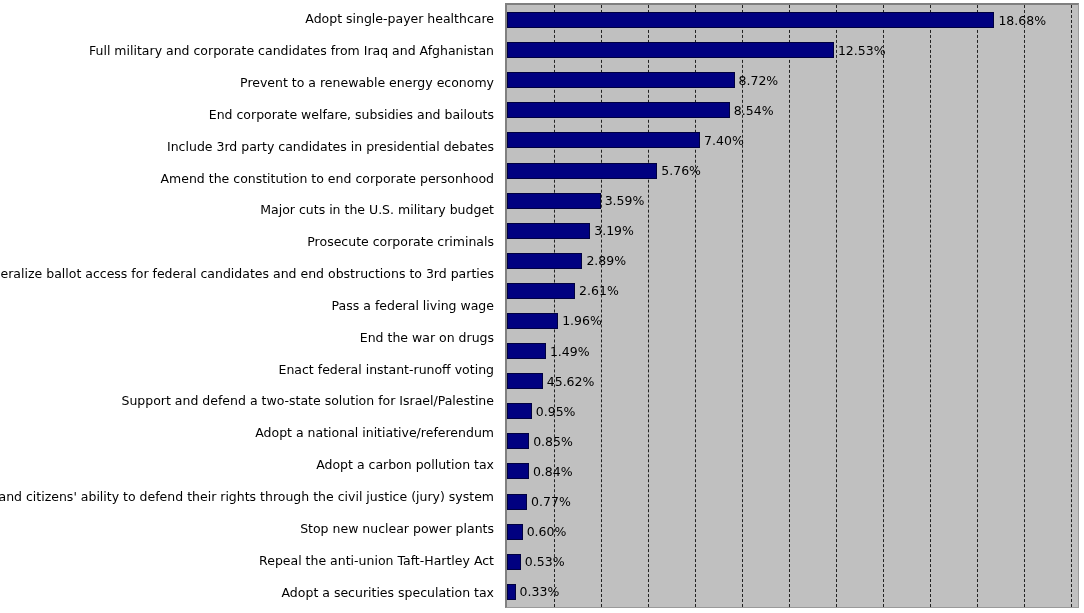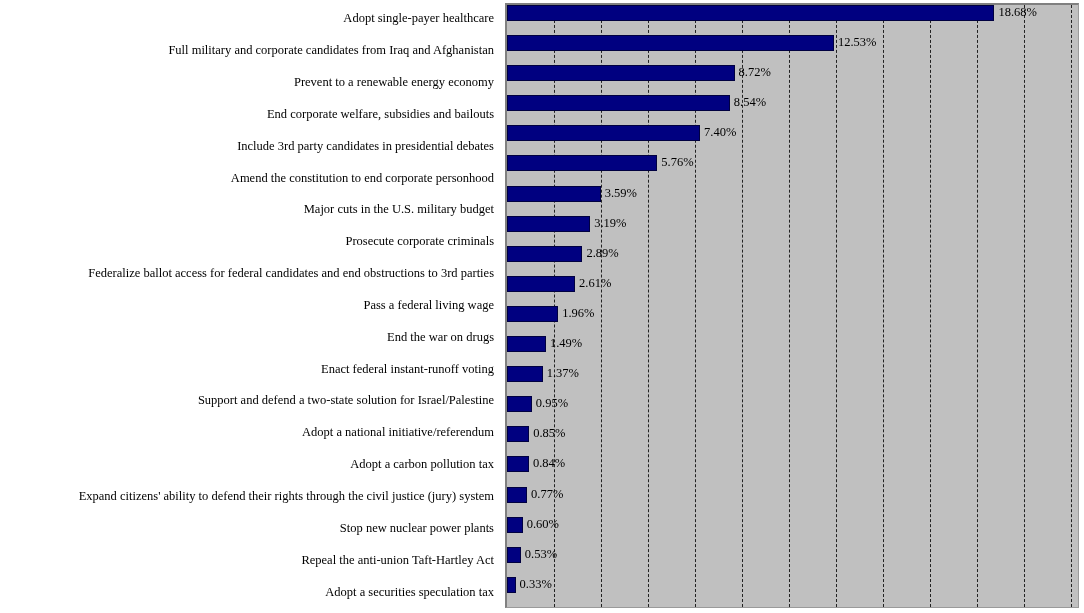--- a/index.html
+++ b/index.html
@@ -12,21 +12,20 @@
     height: 613px;
     font-family: "DejaVu Sans", sans-serif;
     overflow: hidden;
   }
 
   #chart-root {
     position: relative;
     width: 1084px;
     height: 613px;
     background: #ffffff;
-    font-family: Liberation Serif, serif;
   }
 
   
   .label-col {
     position: absolute;
     left: 0;
     top: 3px;
     width: 500px;
     height: 605px;
     display: flex;
@@ -77,20 +76,21 @@
   .bars {
     position: absolute;
     left: 0; top: 0; right: 0; bottom: 0;
     display: flex;
     flex-direction: column;
   }
   .bar-row {
     flex: 1 1 0;
     position: relative;
     display: flex;
+    align-items: center;
   }
   .bar {
     height: 16px;
     background: #000080;
     border: 1px solid #000040;
     box-sizing: border-box;
     flex: 0 0 auto;
   }
   .bar-value {
     font-size: 12.5px;
@@ -186,21 +186,21 @@
         <div class="bar-row">
           <div class="bar" style="width: 51.1382px; background: rgb(0, 0, 128);"></div>
           <span class="bar-value">1.96%</span>
         </div>
         <div class="bar-row">
           <div class="bar" style="width: 38.8755px; background: rgb(0, 0, 128);"></div>
           <span class="bar-value">1.49%</span>
         </div>
         <div class="bar-row">
           <div class="bar" style="width: 35.7445px; background: rgb(0, 0, 128);"></div>
-          <span class="bar-value">1.37%</span>
+          <span class="bar-value">45.62%</span>
         </div>
         <div class="bar-row">
           <div class="bar" style="width: 24.7864px; background: rgb(0, 0, 128);"></div>
           <span class="bar-value">0.95%</span>
         </div>
         <div class="bar-row">
           <div class="bar" style="width: 22.1773px; background: rgb(0, 0, 128);"></div>
           <span class="bar-value">0.85%</span>
         </div>
         <div class="bar-row">

